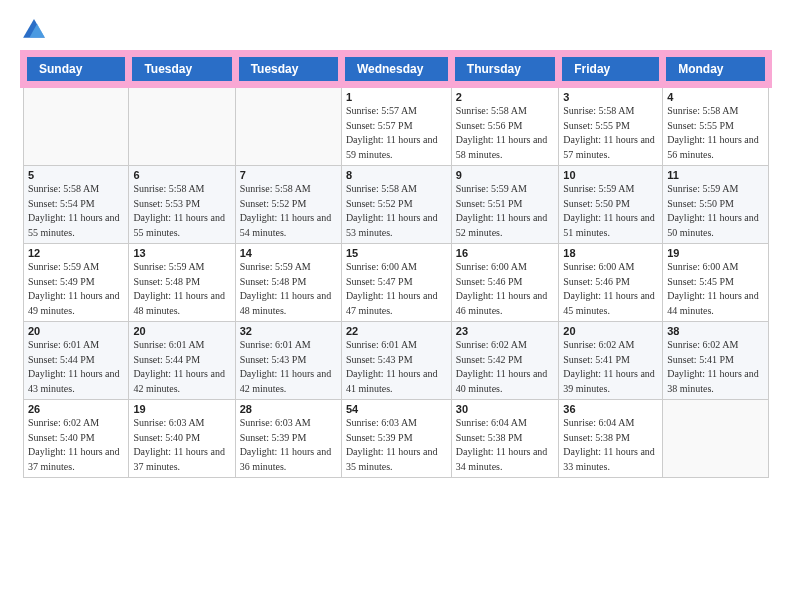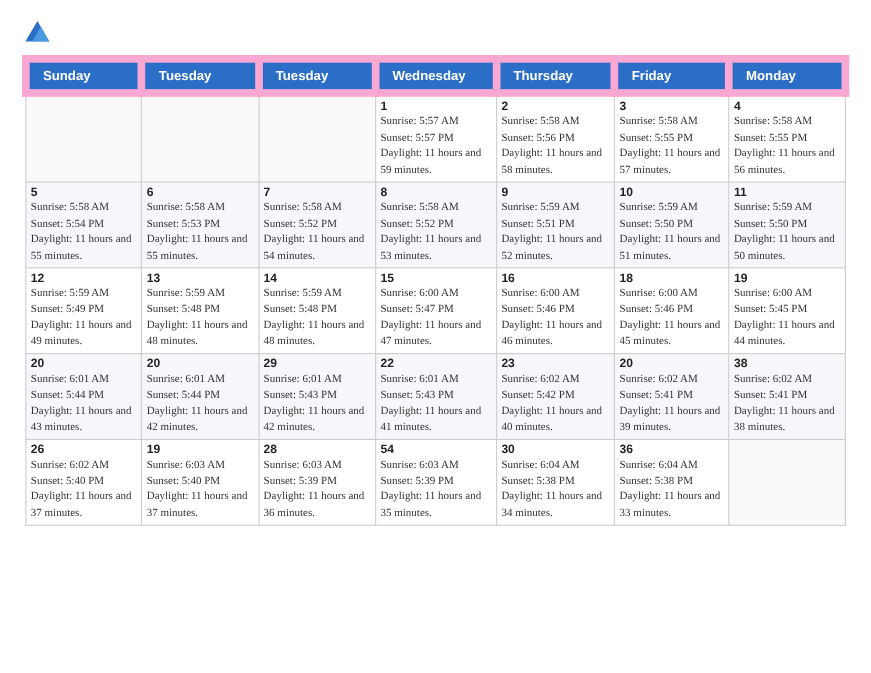--- a/index.html
+++ b/index.html
@@ -219,21 +219,21 @@
         <tr>
           <td>
             <span class="day-number">20</span>
             <div class="cell-text">Sunrise: 6:01 AM<br>Sunset: 5:44 PM<br>Daylight: 11 hours and 43 minutes.</div>
           </td>
           <td>
             <span class="day-number">20</span>
             <div class="cell-text">Sunrise: 6:01 AM<br>Sunset: 5:44 PM<br>Daylight: 11 hours and 42 minutes.</div>
           </td>
           <td>
-            <span class="day-number">29</span>
+            <span class="day-number">32</span>
             <div class="cell-text">Sunrise: 6:01 AM<br>Sunset: 5:43 PM<br>Daylight: 11 hours and 42 minutes.</div>
           </td>
           <td>
             <span class="day-number">22</span>
             <div class="cell-text">Sunrise: 6:01 AM<br>Sunset: 5:43 PM<br>Daylight: 11 hours and 41 minutes.</div>
           </td>
           <td>
             <span class="day-number">23</span>
             <div class="cell-text">Sunrise: 6:02 AM<br>Sunset: 5:42 PM<br>Daylight: 11 hours and 40 minutes.</div>
           </td>

